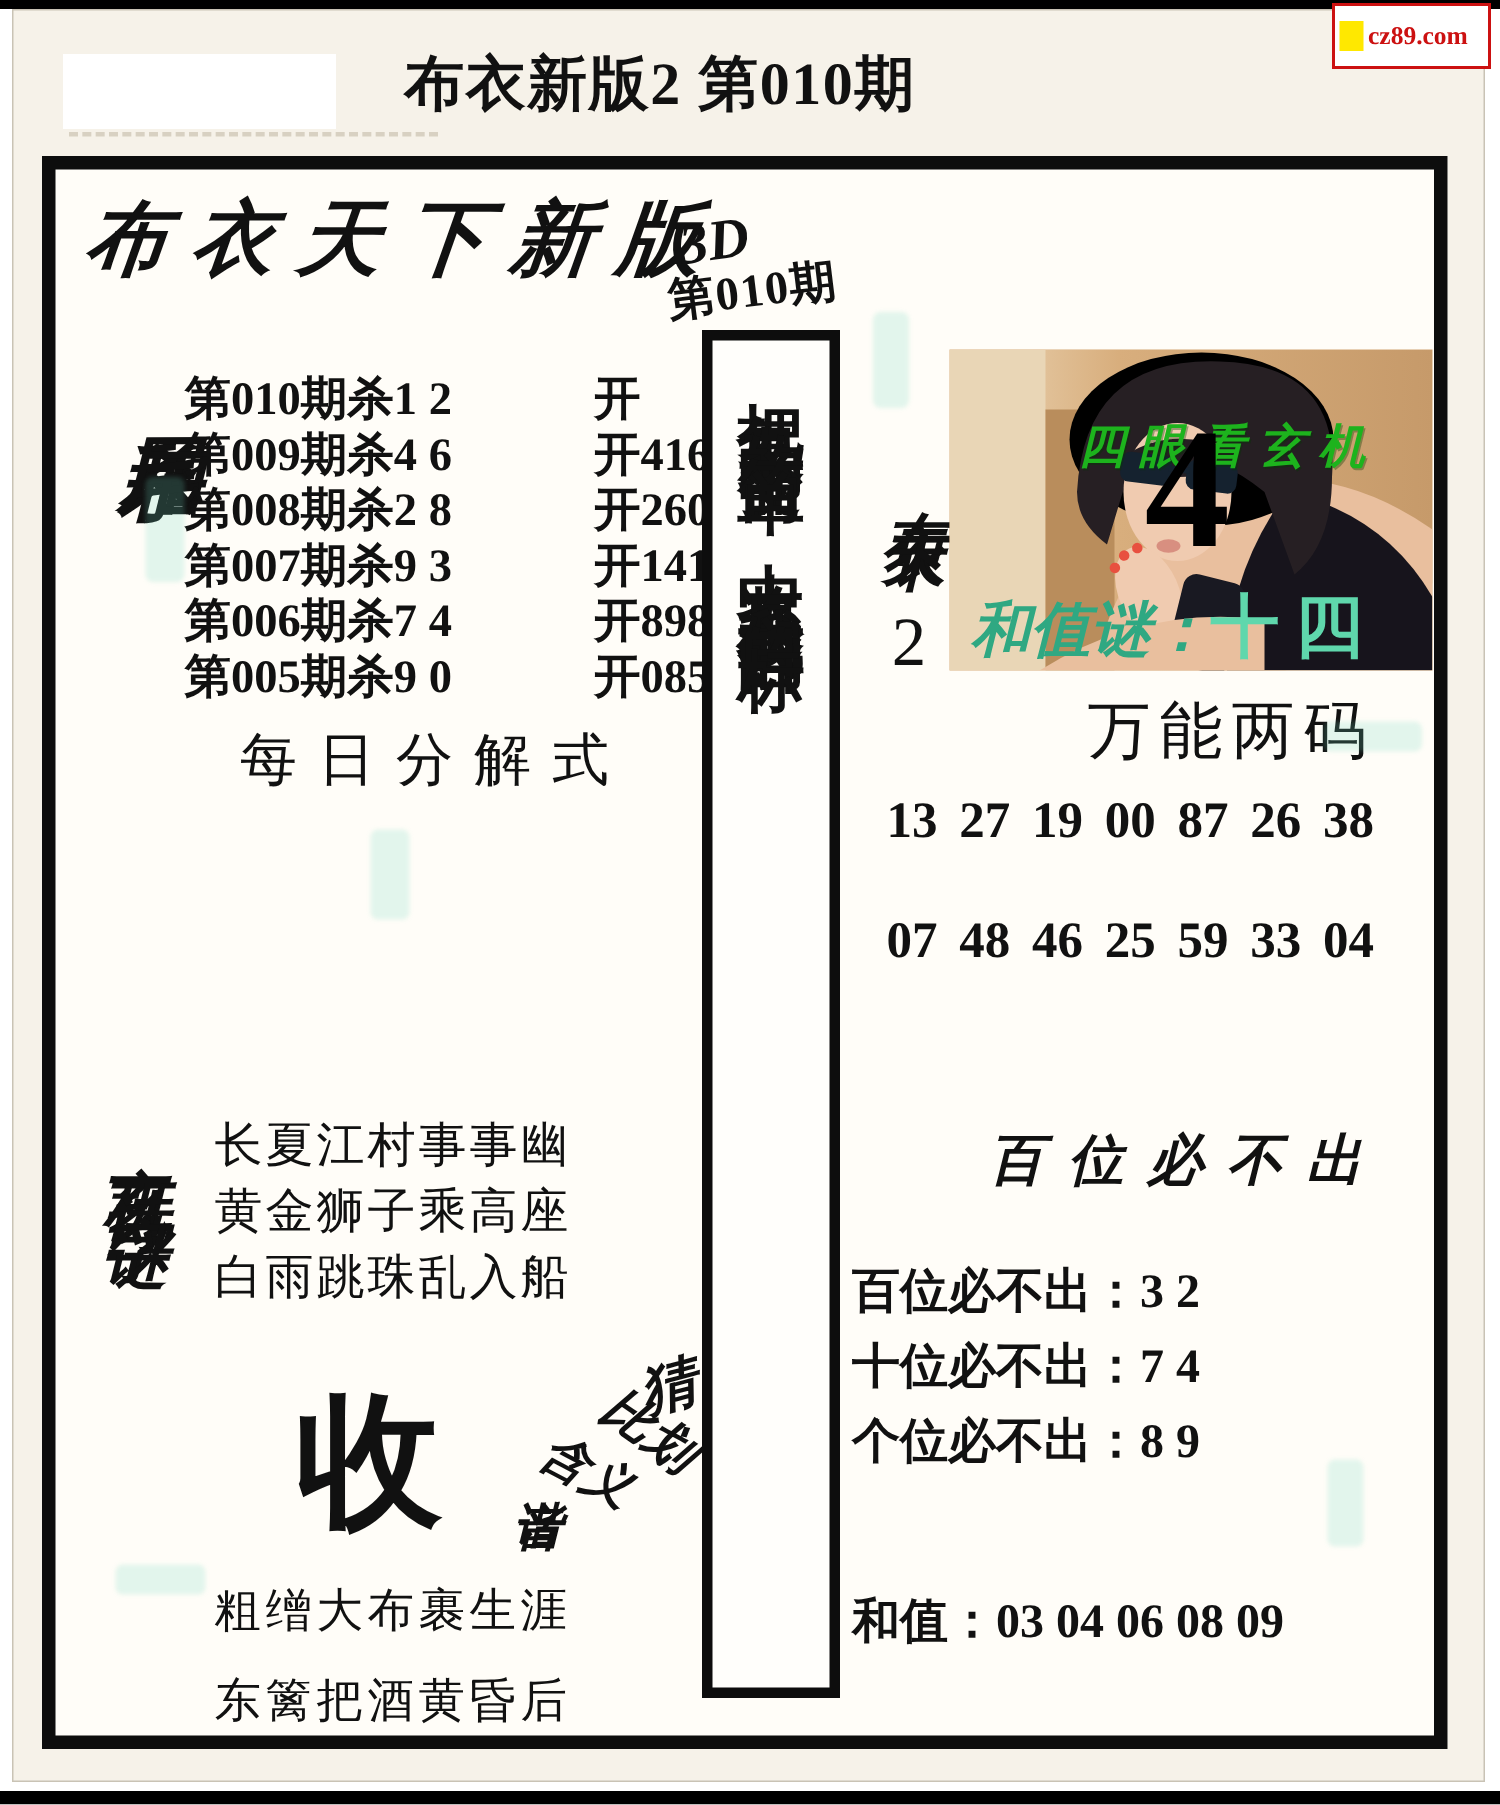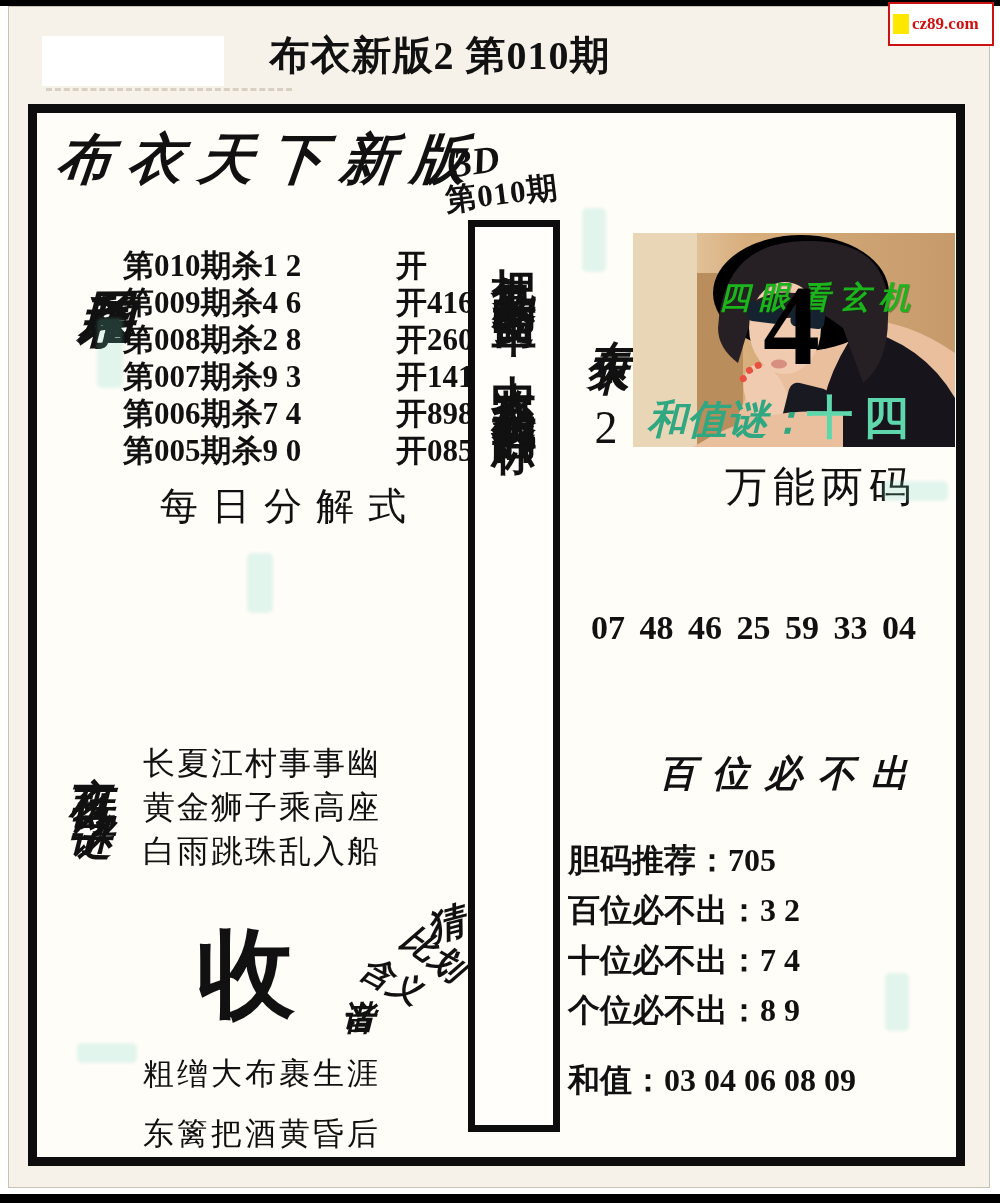--- a/index.html
+++ b/index.html
@@ -207,25 +207,25 @@
       <path d="M60,214 Q130,170 210,180 L210,214 Z" fill="#e9bf9e"></path>
     </svg>
     <div class="photo-top">四眼看玄机</div>
     <div class="photo-num">4</div>
     <div class="photo-bottom">
       <span class="lab">和值谜：</span><span class="val">十四</span>
     </div>
   </div>
 
   <div class="codes-title">万能两码</div>
+  <div class="codes-row1">13 27 19 00 87 26 38</div>
   <div class="codes-row2">07 48 46 25 59 33 04</div>
 
   <div class="expert-title">百位必不出</div>
   <div class="expert-lines">
-    <div class="expert-line">胆码推荐：705</div>
     <div class="expert-line">百位必不出：3 2</div>
     <div class="expert-line">十位必不出：7 4</div>
     <div class="expert-line">个位必不出：8 9</div>
   </div>
   <div class="sum-line">和值：03 04 06 08 09</div>
 
   <div class="wm wm1"></div>
   <div class="wm wm2"></div>
   <div class="wm wm3"></div>
   <div class="wm wm4"></div>

